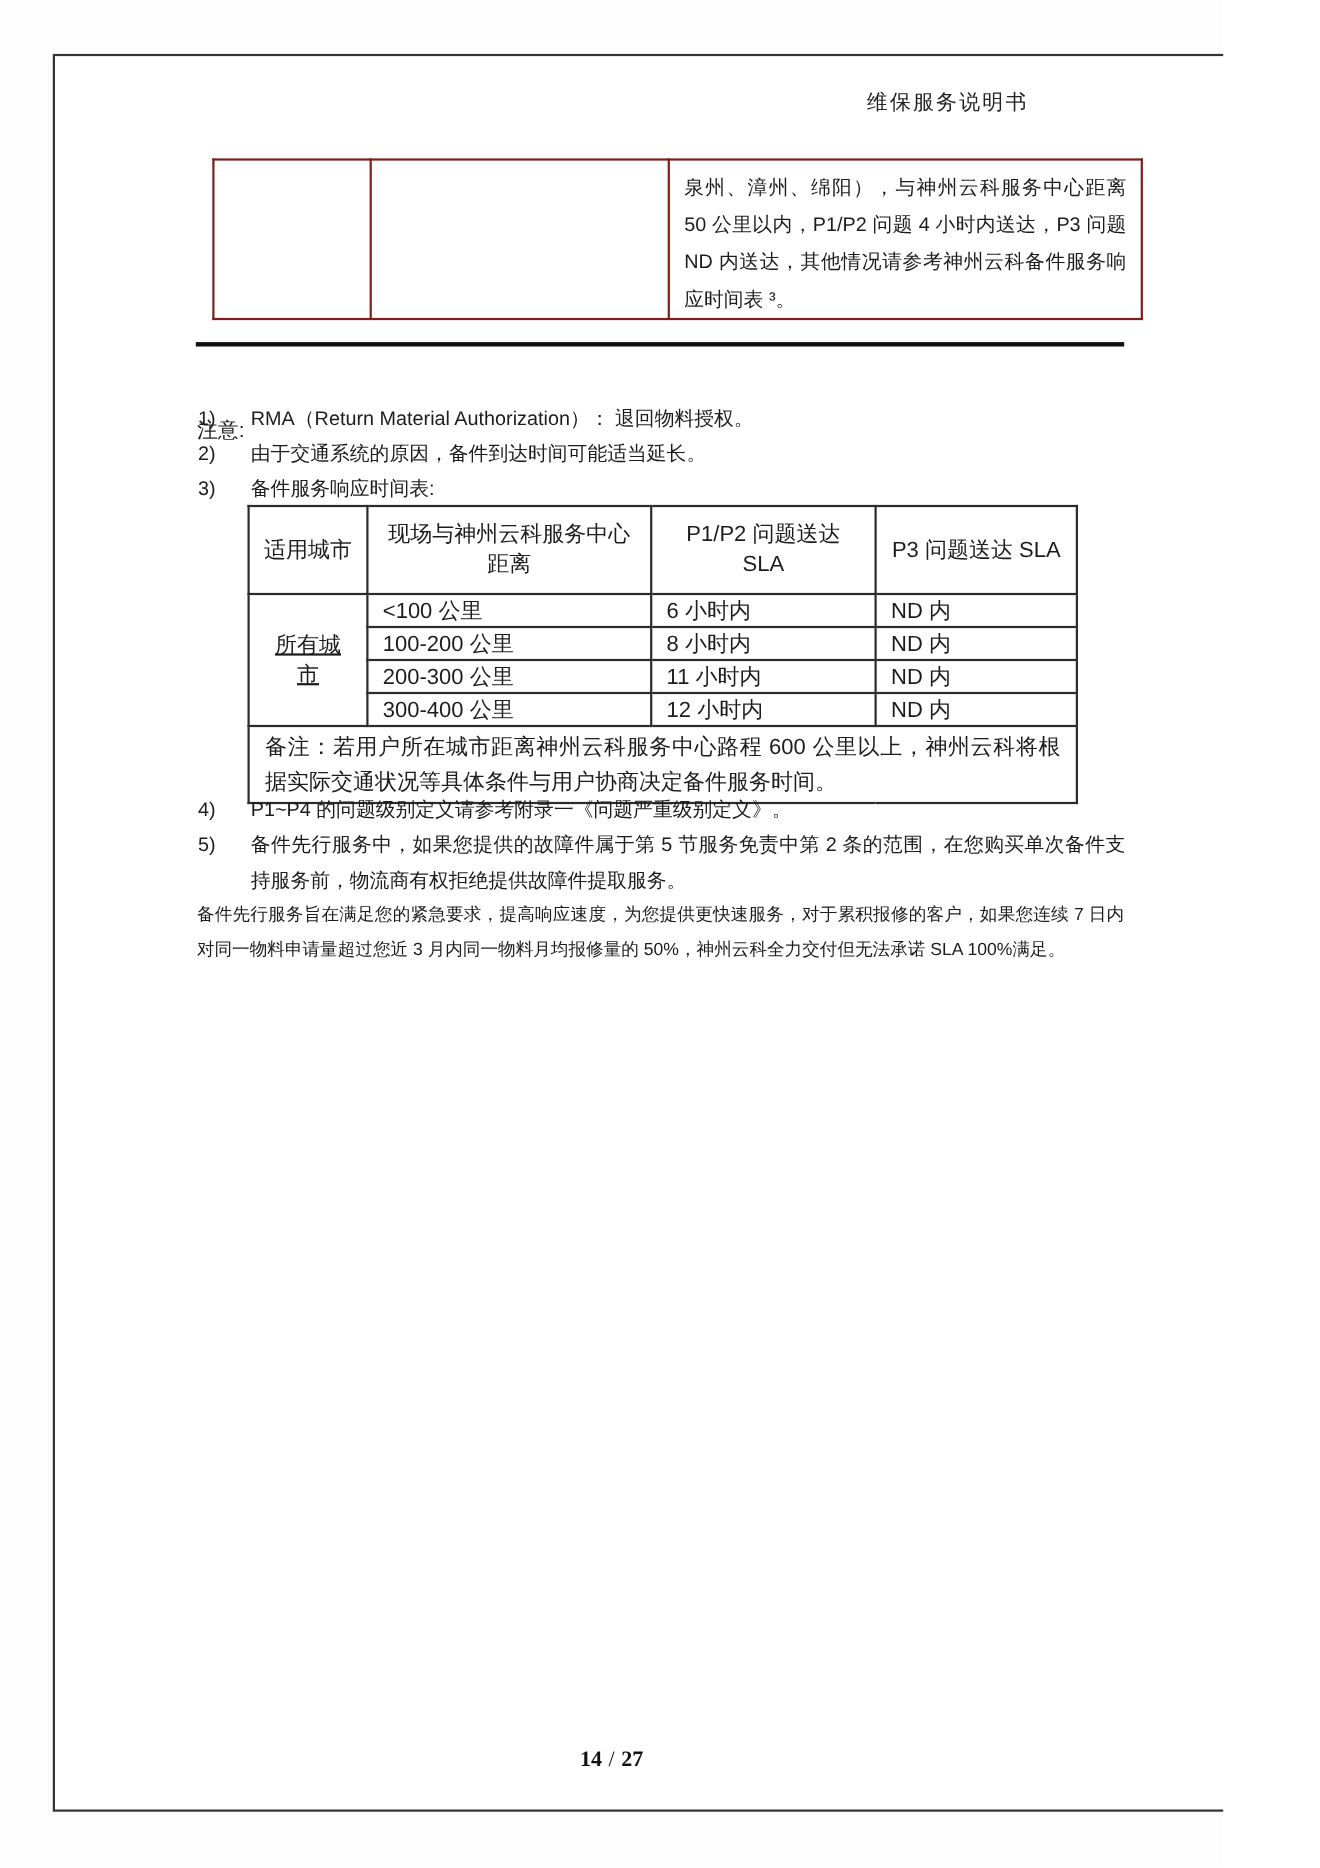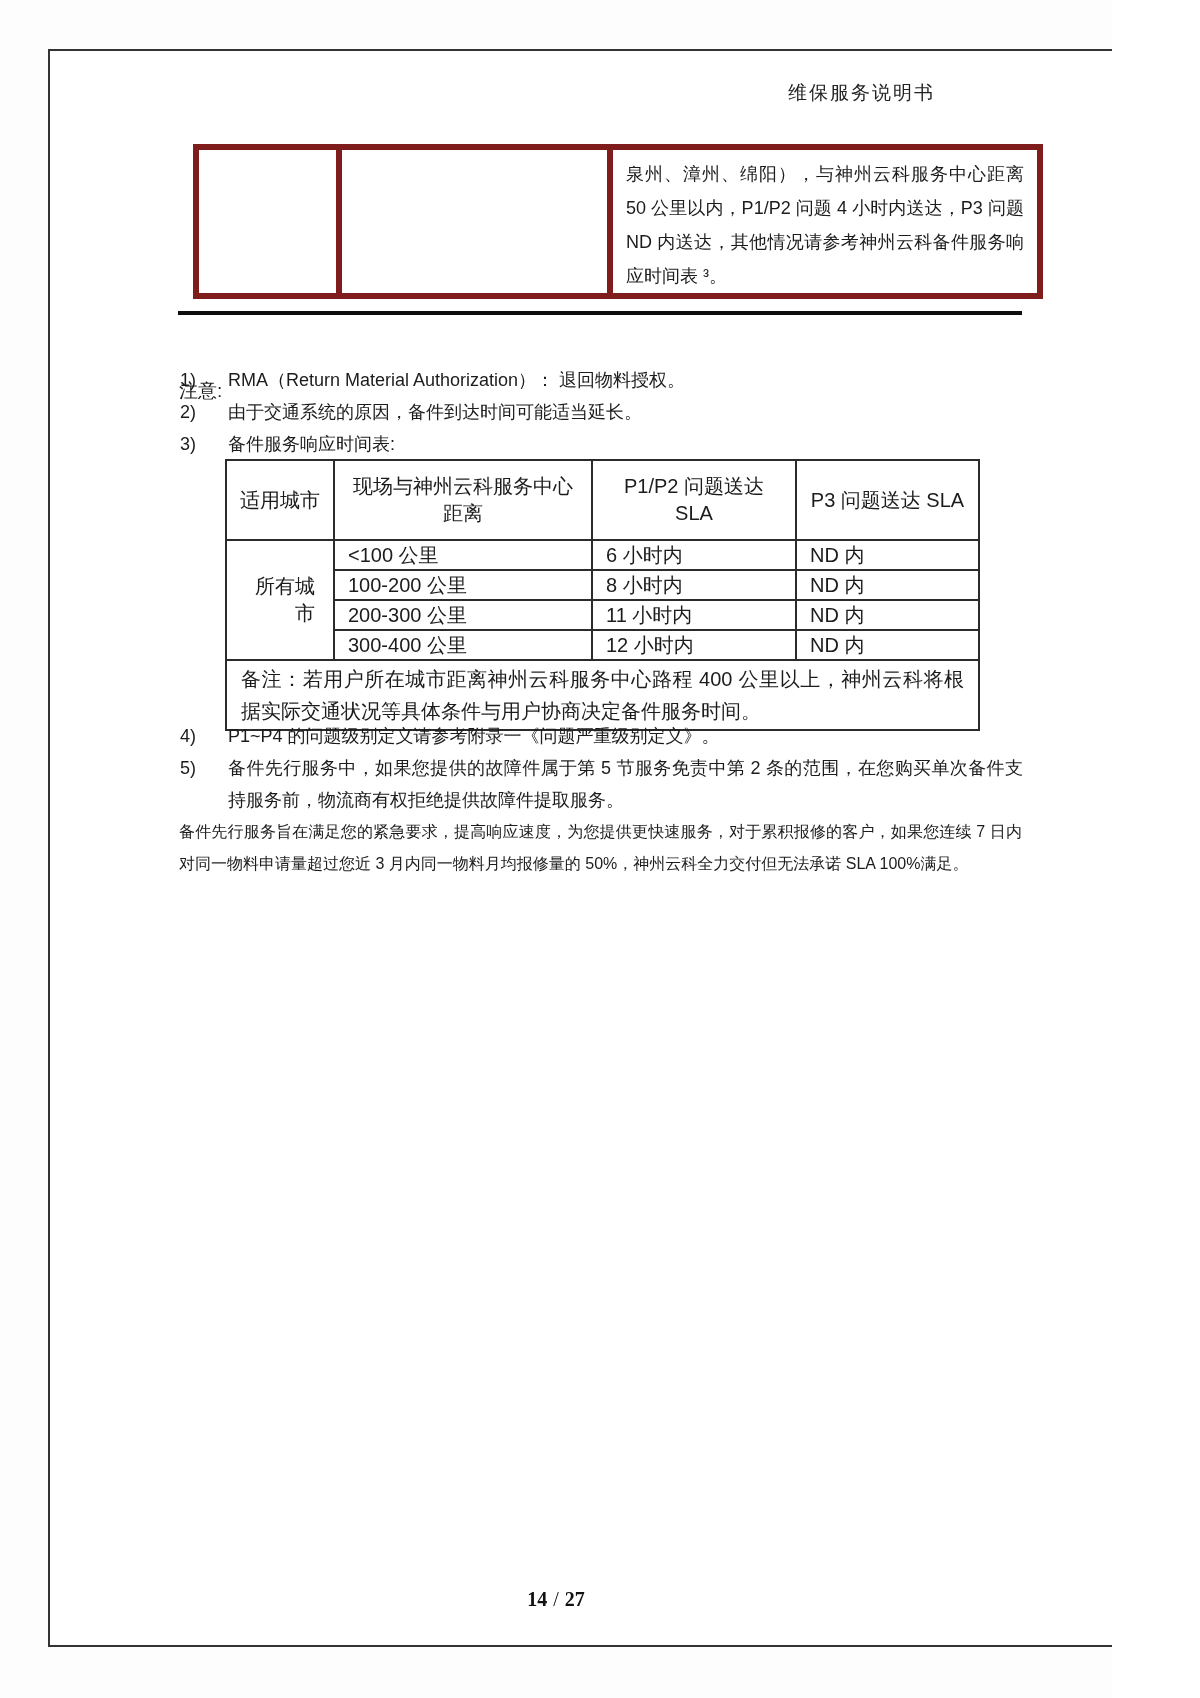--- a/index.html
+++ b/index.html
@@ -12,41 +12,41 @@
     position:absolute; left:48px; top:49px; width:1104px; height:1598px;
     border:2px solid #333333; background:#ffffff;
   }
   .header-title {
     position:absolute; top:80px; right:177px;
     font-family:"Liberation Serif","DejaVu Serif",serif;
     font-size:19px; letter-spacing:2px; color:#222;
   }
   table { border-collapse:collapse; table-layout:fixed; }
   .top-table { position:absolute; left:193px; top:144px; }
-  .top-table td { border:6px solid #7f1d1d; vertical-align:top; height:139px; }
+  .top-table td { border:2px solid #7f1d1d; vertical-align:top; height:139px; }
   .top-table .c1 { width:143px; }
   .top-table .c2 { width:271px; }
   .top-table .c3 { width:430px; padding:7px 13px 0 13px; font-size:18px; line-height:34px;
                    text-align:justify; }
   .thick-rule { position:absolute; left:178px; top:311px; width:844px; height:4px; background:#0e0e0e; }
   .notice-heading { position:absolute; left:179px; top:330px; font-size:19px; font-weight:normal;margin-top:48px; }
   .note-item { position:absolute; left:180px; width:843px; font-size:18px; line-height:32px; }
   .note-item .marker { position:absolute; left:0; top:0; }
   .note-item .body { display:block; margin-left:48px; }
   .note-item .body.justify { text-align:justify; }
   .n1 { top:364px; } .n2 { top:396px; } .n3 { top:428px; }
   .n4 { top:720px; } .n5 { top:752px; }
   .sla-table { position:absolute; left:225px; top:459px; font-size:20px;border-radius:27px; }
   .sla-table th, .sla-table td { border:2px solid #2b2b2b; font-weight:normal; }
   .sla-table th { height:62px; text-align:center; vertical-align:middle; line-height:27px; padding:0 13px; }
   .sla-table th.h3 { padding:12px 20px;margin-top:14px; }
   .sla-table col.w1 { width:108px; } .sla-table col.w2 { width:258px; }
   .sla-table col.w3 { width:204px; } .sla-table col.w4 { width:183px; }
   .sla-table td { height:30px; padding:0 0 0 13px; vertical-align:middle;margin-left:46px; }
-  .sla-table td.city { text-align:right; padding:18px; }
+  .sla-table td.city { text-align:center; padding:18px;text-decoration:underline; }
   .sla-table td.remark { height:68px; padding:2px 14px; line-height:32px; text-align:justify; vertical-align:middle; }
   .closing-paragraph { position:absolute; left:179px; top:816px; width:843px;
     font-size:16px; line-height:31.5px; text-align:justify; }
   .page-footer { position:absolute; top:1588px; left:0; width:100%; text-align:center;
     font-family:"Liberation Serif","DejaVu Serif",serif; font-size:20px; font-weight:bold; color:#111; }
   .page-footer .sep { font-weight:normal; margin:0 6px; }
 </style>
 </head>
 <body>
 
@@ -111,21 +111,21 @@
       <td>200-300 公里</td>
       <td>11 小时内</td>
       <td>ND 内</td>
     </tr>
     <tr>
       <td>300-400 公里</td>
       <td>12 小时内</td>
       <td>ND 内</td>
     </tr>
     <tr>
-      <td class="remark" colspan="4">备注：若用户所在城市距离神州云科服务中心路程 400 公里以上，神州云科将根据实际交通状况等具体条件与用户协商决定备件服务时间。</td>
+      <td class="remark" colspan="4">备注：若用户所在城市距离神州云科服务中心路程 600 公里以上，神州云科将根据实际交通状况等具体条件与用户协商决定备件服务时间。</td>
     </tr>
   </tbody>
     </table>
 
   <div class="note-item n4">
     <span class="marker">4)</span>
     <span class="body">P1~P4 的问题级别定义请参考附录一《问题严重级别定义》。</span>
   </div>
   <div class="note-item n5">
     <span class="marker">5)</span>

